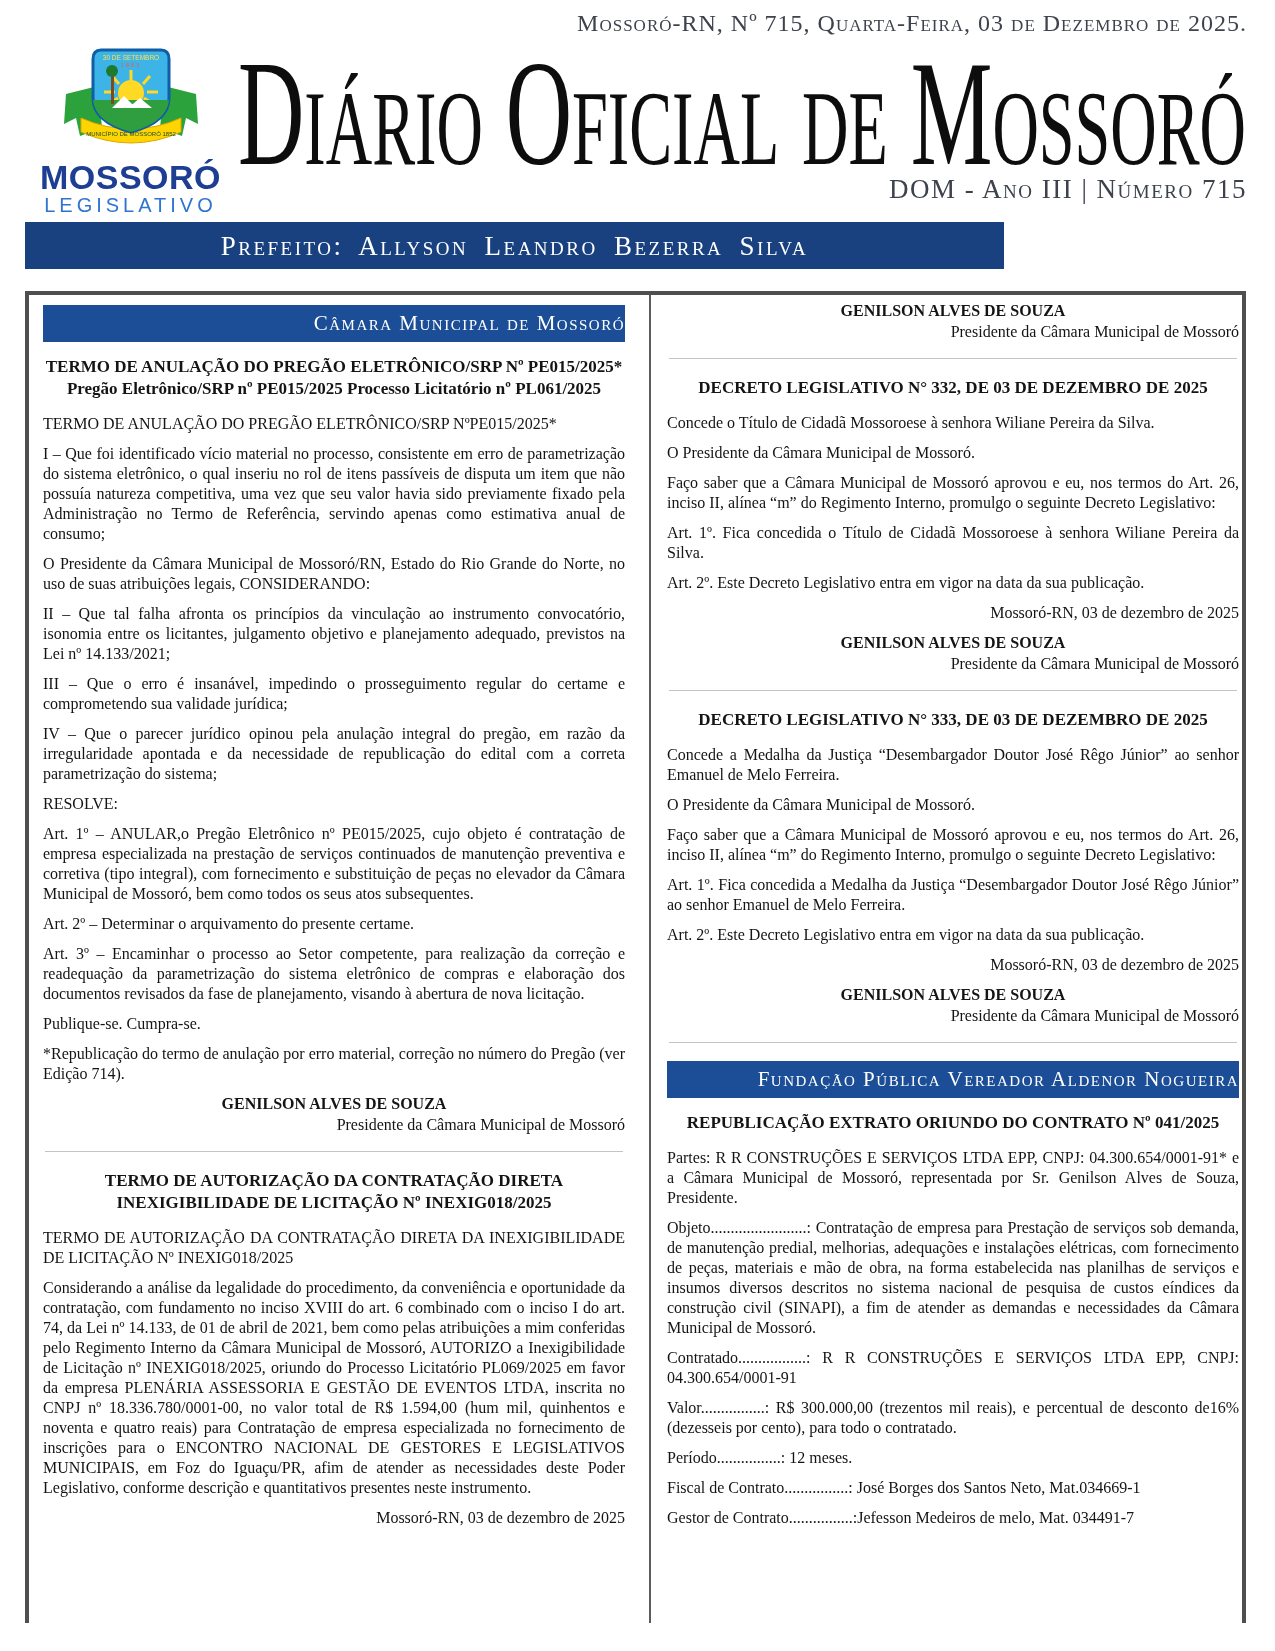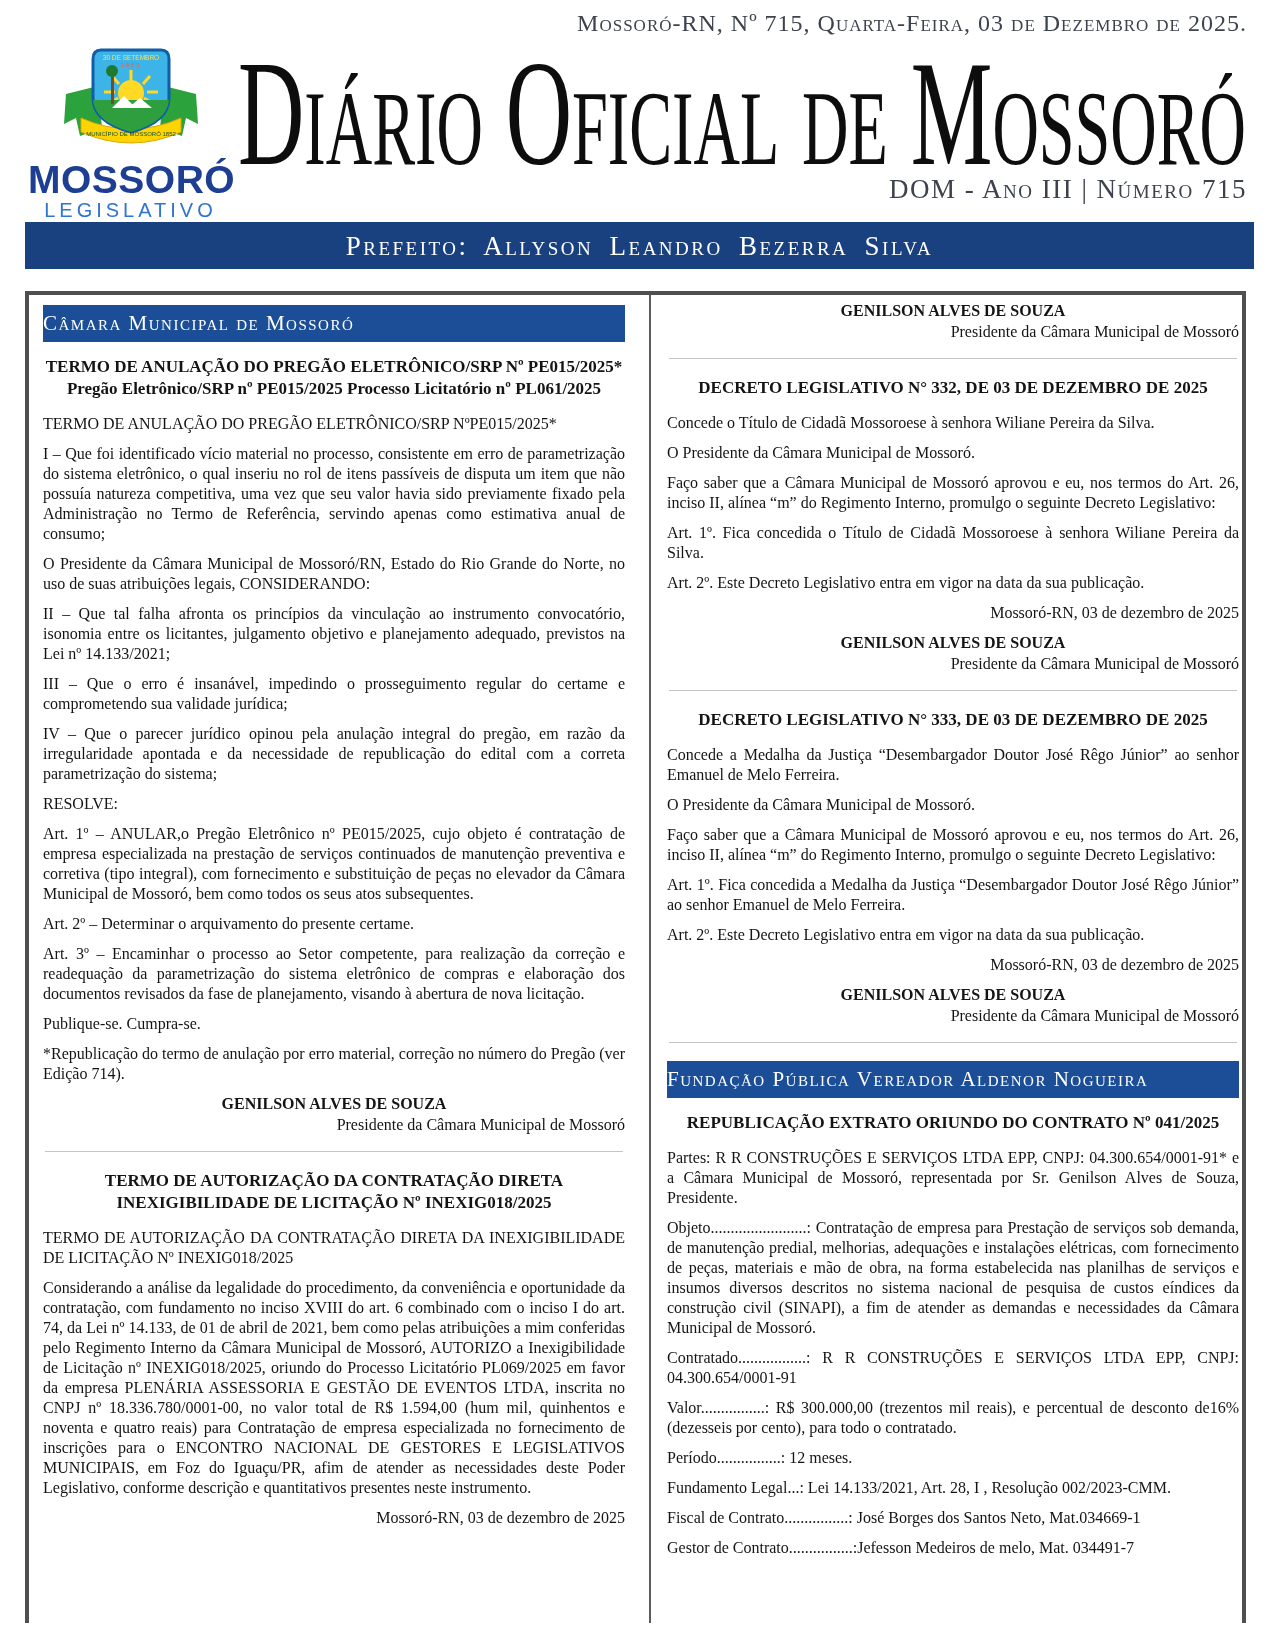--- a/index.html
+++ b/index.html
@@ -3,48 +3,48 @@
 <meta charset="utf-8">
 <style>
   html,body{margin:0;padding:0;background:#ffffff;}
   .page{position:relative;width:1275px;height:1651px;background:#ffffff;overflow:hidden;
         font-family:"Liberation Serif",serif;color:#141414;}
 
   
   .date-line{position:absolute;top:10px;right:28px;font-size:24px;color:#3d424c;
              font-variant:small-caps;letter-spacing:1px;white-space:nowrap;}
   .logo{position:absolute;left:28px;top:46px;width:205px;text-align:center;}
-  .logo-city{font-family:"Liberation Sans",sans-serif;font-weight:bold;font-size:39px;
+  .logo-city{font-family:"Liberation Sans",sans-serif;font-weight:bold;font-size:34px;
              color:#1d3e92;letter-spacing:.5px;line-height:1.0;margin-top:2px;}
   .logo-sub{font-family:"Liberation Sans",sans-serif;font-size:20px;color:#2f74d0;
             letter-spacing:4px;line-height:1.1;}
   .masthead{position:absolute;left:238px;top:48px;}
   .edition-line{position:absolute;top:174px;right:28px;font-size:27px;color:#3d424c;
                 font-variant:small-caps;letter-spacing:1.5px;white-space:nowrap;}
-  .banner{position:absolute;left:25px;top:222px;width:1229px;height:47px;background:#19407f;
+  .banner{position:absolute;left:25px;top:222px;width:979px;height:47px;background:#19407f;
           color:#ffffff;text-align:center;line-height:49px;font-size:27px;
           font-variant:small-caps;letter-spacing:2.5px;word-spacing:7px;}
 
   
   .frame{position:absolute;left:25px;top:291px;width:1221px;height:1332px;
          border-top:4px solid #4f4f4f;border-left:4px solid #4f4f4f;border-right:4px solid #4f4f4f;
          box-sizing:border-box;}
   .divider{position:absolute;left:620px;top:0;width:2px;height:100%;background:#5c5c5c;}
   .col{position:absolute;top:10px;font-size:16px;line-height:20px;}
   .col-left{left:14px;width:582px;}
   .col-right{left:638px;width:572px;top:6px;}
 
   
   .blk{margin:0 0 10px;}
   .p{text-align:justify;}
   .c{text-align:right;}
   .cb{text-align:center;font-weight:bold;margin-bottom:1px;}
   .h{text-align:center;font-weight:bold;font-size:17px;line-height:22px;
      white-space:pre-line;margin:4px 0 14px;}
-  .bar{background:#1b4e97;color:#ffffff;text-align:left;font-variant:small-caps;
+  .bar{background:#1b4e97;color:#ffffff;text-align:right;font-variant:small-caps;
        font-size:21px;letter-spacing:1.5px;padding:8px 0 9px;margin-bottom:14px;}
   .rule{border:none;border-top:1px solid #c4c4c4;margin:16px 2px 18px;height:0;}
 </style>
 </head>
 <body>
 
 <div class="page">
 
   <div class="date-line">Mossoró-RN, Nº 715, Quarta-Feira, 03 de Dezembro de 2025.</div>
 
@@ -144,19 +144,18 @@
         <div class="blk cb">GENILSON ALVES DE SOUZA</div>
         <div class="blk c">Presidente da Câmara Municipal de Mossoró</div>
         <div class="blk rule"></div>
         <div class="blk bar">Fundação Pública Vereador Aldenor Nogueira</div>
         <div class="blk h">REPUBLICAÇÃO EXTRATO ORIUNDO DO CONTRATO Nº 041/2025</div>
         <div class="blk p">Partes: R R CONSTRUÇÕES E SERVIÇOS LTDA EPP, CNPJ: 04.300.654/0001-91* e a Câmara Municipal de Mossoró, representada por Sr. Genilson Alves de Souza, Presidente.</div>
         <div class="blk p">Objeto........................: Contratação de empresa para Prestação de serviços sob demanda, de manutenção predial, melhorias, adequações e instalações elétricas, com fornecimento de peças, materiais e mão de obra, na forma estabelecida nas planilhas de serviços e insumos diversos descritos no sistema nacional de pesquisa de custos eíndices da construção civil (SINAPI), a fim de atender as demandas e necessidades da Câmara Municipal de Mossoró.</div>
         <div class="blk p">Contratado.................: R R CONSTRUÇÕES E SERVIÇOS LTDA EPP, CNPJ: 04.300.654/0001-91</div>
         <div class="blk p">Valor................: R$ 300.000,00 (trezentos mil reais), e percentual de desconto de16% (dezesseis por cento), para todo o contratado.</div>
         <div class="blk p">Período................: 12 meses.</div>
-        <div class="blk p">Fundamento Legal...: Lei 14.133/2021, Art. 28, I , Resolução 002/2023-CMM.</div>
         <div class="blk p">Fiscal de Contrato................: José Borges dos Santos Neto, Mat.034669-1</div>
         <div class="blk p">Gestor de Contrato................:Jefesson Medeiros de melo, Mat. 034491-7</div>
       </div>
   </div>
 
 </div>
 
 </body></html>

